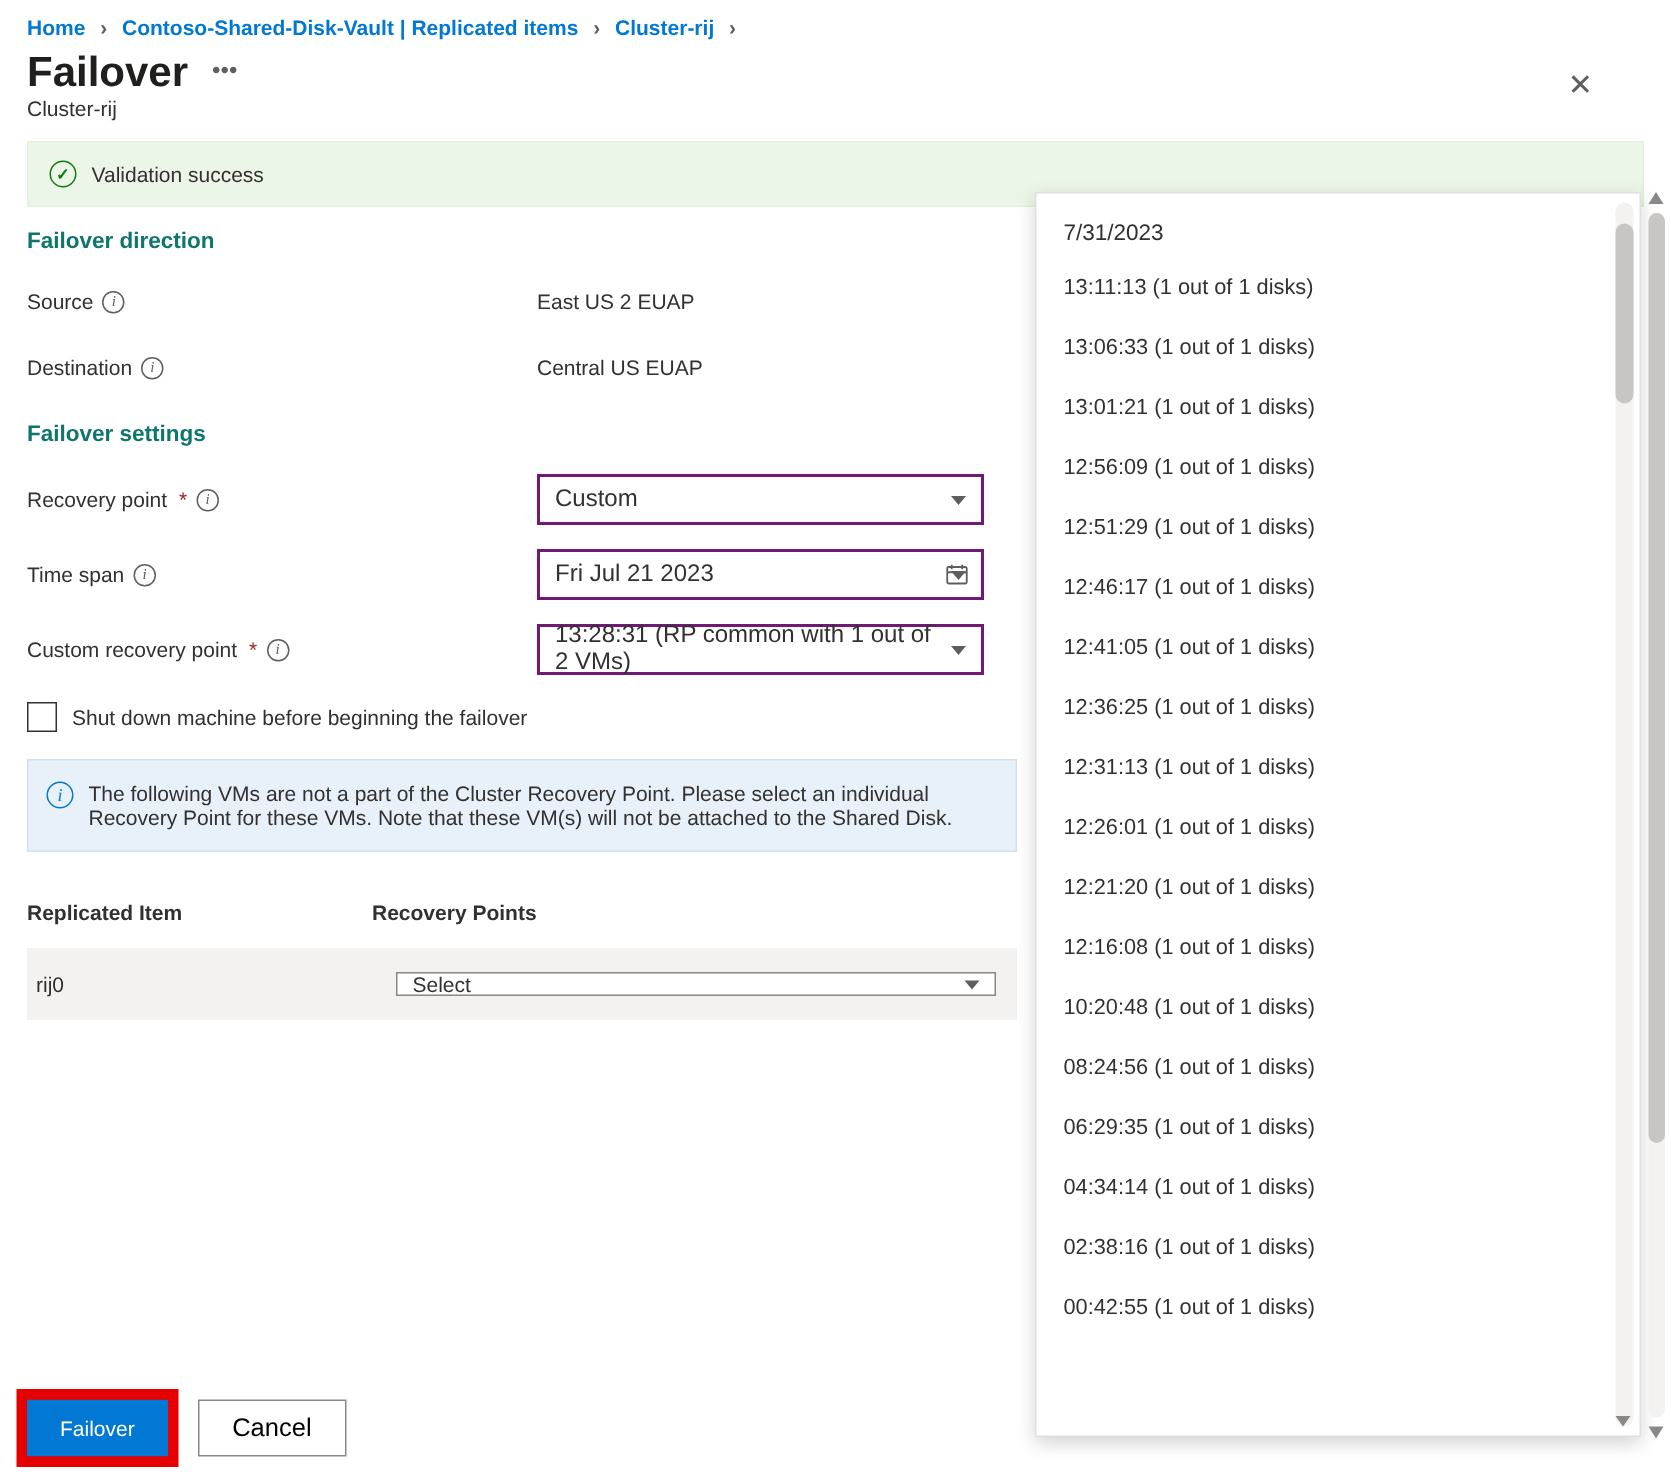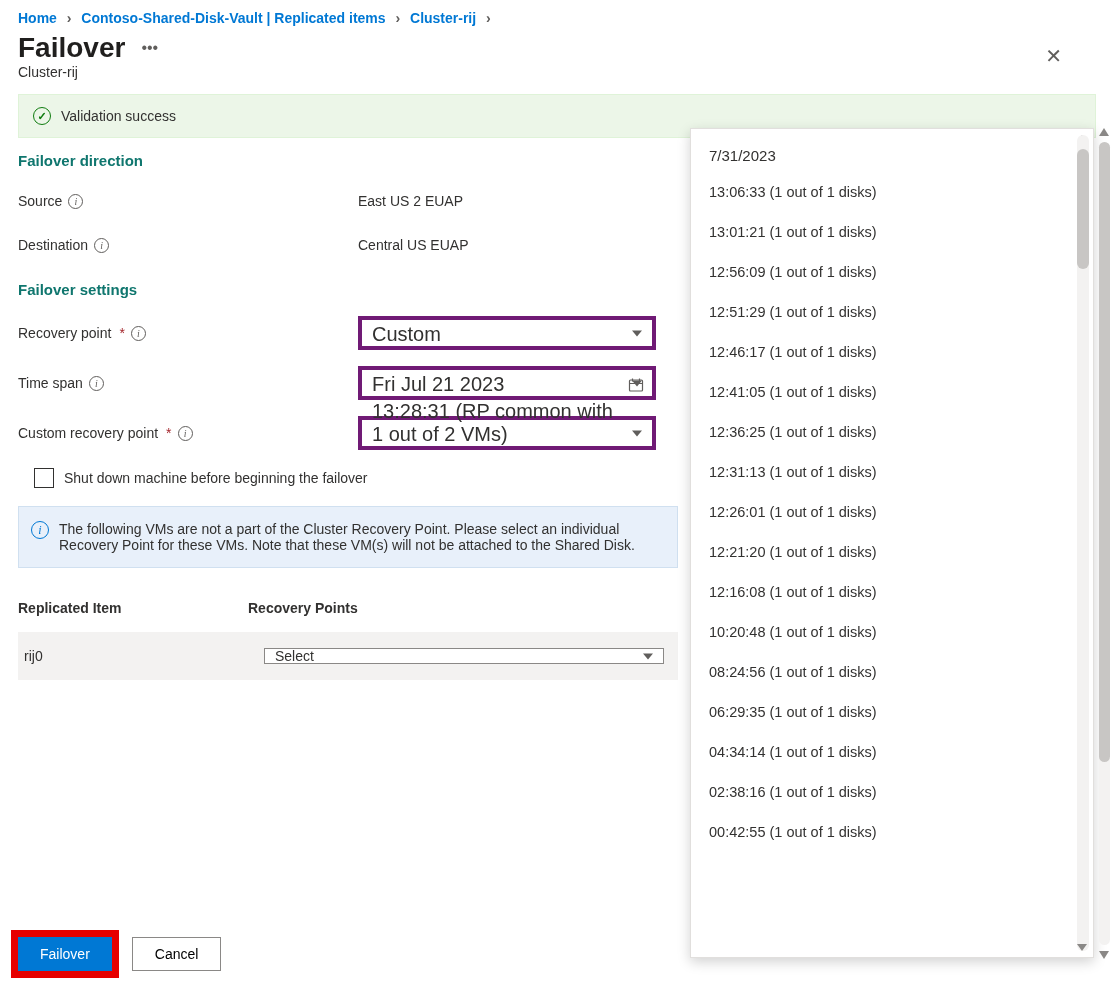--- a/index.html
+++ b/index.html
@@ -39,32 +39,32 @@
   .row { display:flex; align-items:center; min-height: 44px; padding: 4px 0 12px; }
   .row .label-col { width: 340px; display:flex; align-items:center; gap:6px; }
   .row .value-col { flex:1; padding-right: 440px; }
   .req { color:#a4262c; margin-left:2px; }
   .info-icon {
     display:inline-flex; align-items:center; justify-content:center;
     width:15px; height:15px; border:1px solid #605e5c; border-radius:50%;
     font-size:10px; color:#605e5c; font-family: Georgia, serif; font-style:italic;
   }
   .select-box, .date-box, .text-box {
-    width:100%; height:34px; border:4px solid #701a75;
+    width:100%; height:34px; border:2px solid #701a75;
     padding: 0 30px 0 10px; background:#fff; position:relative;
-    display:flex; align-items:flex-end; font-size:20px; cursor:pointer;
+    display:flex; align-items:center; font-size:16px; cursor:pointer;
   }
   .select-box::after {
     content:""; position:absolute; right:10px; top:50%; transform:translateY(-40%);
     border-left:5px solid transparent; border-right:5px solid transparent;
     border-top:6px solid #605e5c;
   }
   .calendar-icon { position:absolute; right:8px; top:50%; transform:translateY(-50%); width:16px; height:16px; }
   .calendar-icon svg { width:16px; height:16px; stroke:#605e5c; }
-  .checkbox-row { display:flex; align-items:center; gap:10px; margin: 6px 16px 18px; }
+  .checkbox-row { display:flex; align-items:center; gap:10px; margin: 6px 0 18px; }
   .checkbox { width:20px; height:20px; border:1px solid #323130; background:#fff; }
   .info-panel {
     background:#e8f0fa; border:1px solid #d0e0f0; padding:14px 14px 14px 40px;
     position:relative; margin: 0 0 24px; font-size:14px; max-width: 660px;
   }
   .info-panel .info-badge {
     position:absolute; left:12px; top:14px;
     width:18px; height:18px; border:1.5px solid #0078d4; border-radius:50%;
     display:flex; align-items:center; justify-content:center;
     color:#0078d4; font-family: Georgia, serif; font-style:italic; font-size:12px;
@@ -79,21 +79,21 @@
   .select-small::after {
     content:""; position:absolute; right:10px; top:50%; transform:translateY(-40%);
     border-left:5px solid transparent; border-right:5px solid transparent;
     border-top:6px solid #605e5c;
   }
   .footer { position:absolute; bottom:18px; left:18px; display:flex; gap:20px; }
   .btn-primary {
     background:#0078d4; color:#fff; border:none; padding:8px 22px; font-size:14px; cursor:pointer;
     outline: 4px solid #e60000; box-shadow: 0 0 0 7px #e60000;
   }
-  .btn-secondary { background:#fff; border:1px solid #8a8886; padding:8px 22px; font-size:14px; cursor:pointer; }
+  .btn-secondary { background:#fff; border:1px solid #8a8886; padding:8px 22px; font-size:17px; cursor:pointer; }
 
   
   .dropdown-panel {
     position:absolute; top:128px; right:20px; width:404px; height:830px;
     background:#fff; box-shadow: 0 4px 12px rgba(0,0,0,0.18);
     border:1px solid #e1dfdd;
     display:flex; flex-direction:column;
   }
   .dropdown-inner { flex:1; overflow:hidden; position:relative; padding:8px 0 6px; }
   .dropdown-list { height:100%; overflow:hidden; }
@@ -244,20 +244,21 @@
 <div class="footer">
   <button class="btn-primary">Failover</button>
   <button class="btn-secondary">Cancel</button>
 </div>
 
 <div class="dropdown-panel">
   <div class="arrow-up"></div>
   <div class="dropdown-inner">
     <div class="dropdown-list" id="rp-list">
         <div class="dropdown-date">7/31/2023</div>
+        <div class="dropdown-item">13:11:13 (1 out of 1 disks)</div>
         <div class="dropdown-item">13:06:33 (1 out of 1 disks)</div>
         <div class="dropdown-item">13:01:21 (1 out of 1 disks)</div>
         <div class="dropdown-item">12:56:09 (1 out of 1 disks)</div>
         <div class="dropdown-item">12:51:29 (1 out of 1 disks)</div>
         <div class="dropdown-item">12:46:17 (1 out of 1 disks)</div>
         <div class="dropdown-item">12:41:05 (1 out of 1 disks)</div>
         <div class="dropdown-item">12:36:25 (1 out of 1 disks)</div>
         <div class="dropdown-item">12:31:13 (1 out of 1 disks)</div>
         <div class="dropdown-item">12:26:01 (1 out of 1 disks)</div>
         <div class="dropdown-item">12:21:20 (1 out of 1 disks)</div>

